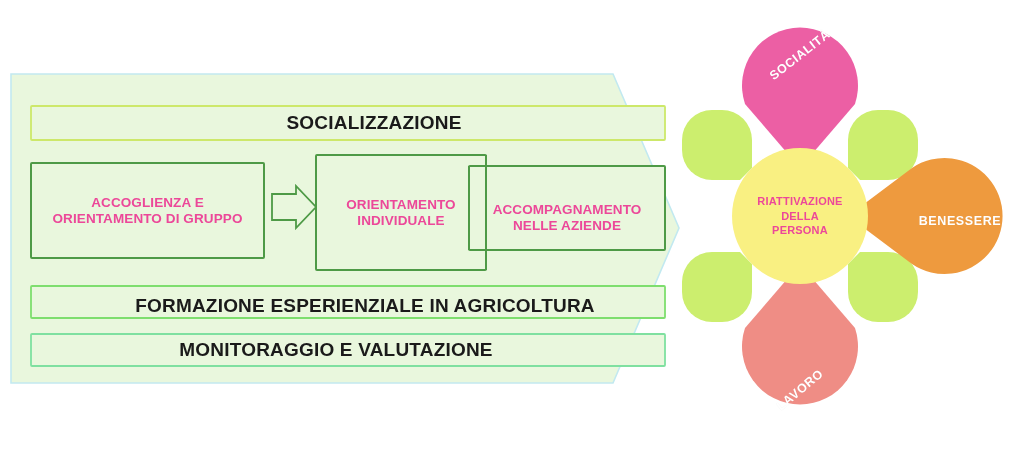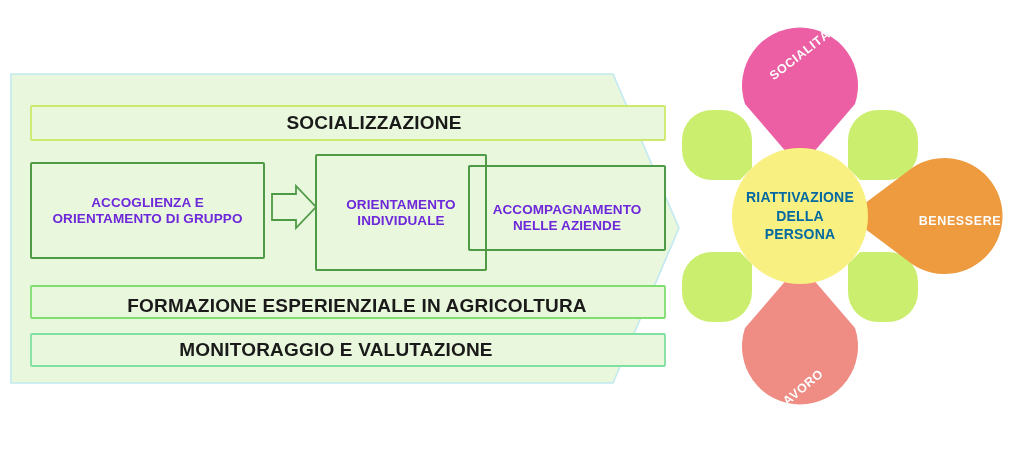--- a/index.html
+++ b/index.html
@@ -40,34 +40,34 @@
   .banner-wide-label {
     font-size: 19px;
     font-weight: bold;
     color: #1a1a1a;
     letter-spacing: 0.2px;
     padding-left: 26px;
   }
   .process-box-label {
     font-size: 13.5px;
     font-weight: bold;
-    color: #6d28d9;
+    color: #ec4899;
     letter-spacing: 0.1px;
   }
   .petal-label {
     font-size: 12.5px;
     font-weight: bold;
     color: #ffffff;
     letter-spacing: 0.6px;
     text-shadow: 0 0 1px rgba(0,0,0,0.07);
   }
   .hub-label {
-    font-size: 14px;
+    font-size: 11px;
     font-weight: bold;
-    color: #0369a1;
+    color: #ec4899;
     letter-spacing: 0.2px;
     line-height: 1.32;
   }
 
   
   .squiggle {
     position: absolute;
     height: 5px;
     background-image:
       linear-gradient(45deg, transparent 45%, #e03020 45%, #e03020 55%, transparent 55%),
@@ -120,21 +120,21 @@
 
     <path d="M 848,216 L 912,168 A 58 58 0 1 1 912,264 Z" fill="#ee9a3e"></path>
 
     <path d="M 800,264 L 855,328 A 58 58 0 1 1 745,328 Z" fill="#ef8d85"></path>
 
     <circle cx="800" cy="216" r="68" fill="#f9f082"></circle>
   </svg>
 
   <div class="txt banner-wide-label" style="left:31px; top:106px; width:634px; height:34px;">SOCIALIZZAZIONE</div>
 
-  <div class="txt banner-wide-label" style="left:14px; top:286px; width:634px; height:40px;">FORMAZIONE ESPERIENZIALE IN AGRICOLTURA</div>
+  <div class="txt banner-wide-label" style="left:22px; top:286px; width:634px; height:40px;">FORMAZIONE ESPERIENZIALE IN AGRICOLTURA</div>
 
   <div class="txt banner-wide-label" style="left:31px; top:334px; width:558px; height:32px;">MONITORAGGIO E VALUTAZIONE</div>
 
   <div class="txt process-box-label" style="left:31px; top:163px; width:233px; height:95px;">ACCOGLIENZA E
 ORIENTAMENTO DI GRUPPO</div>
 
   <div class="squiggle" style="left:164px; top:226px; width:22px;"></div>
 
   <div class="txt process-box-label" style="left:316px; top:155px; width:170px; height:115px;border-radius:10px;">ORIENTAMENTO
 INDIVIDUALE</div>

